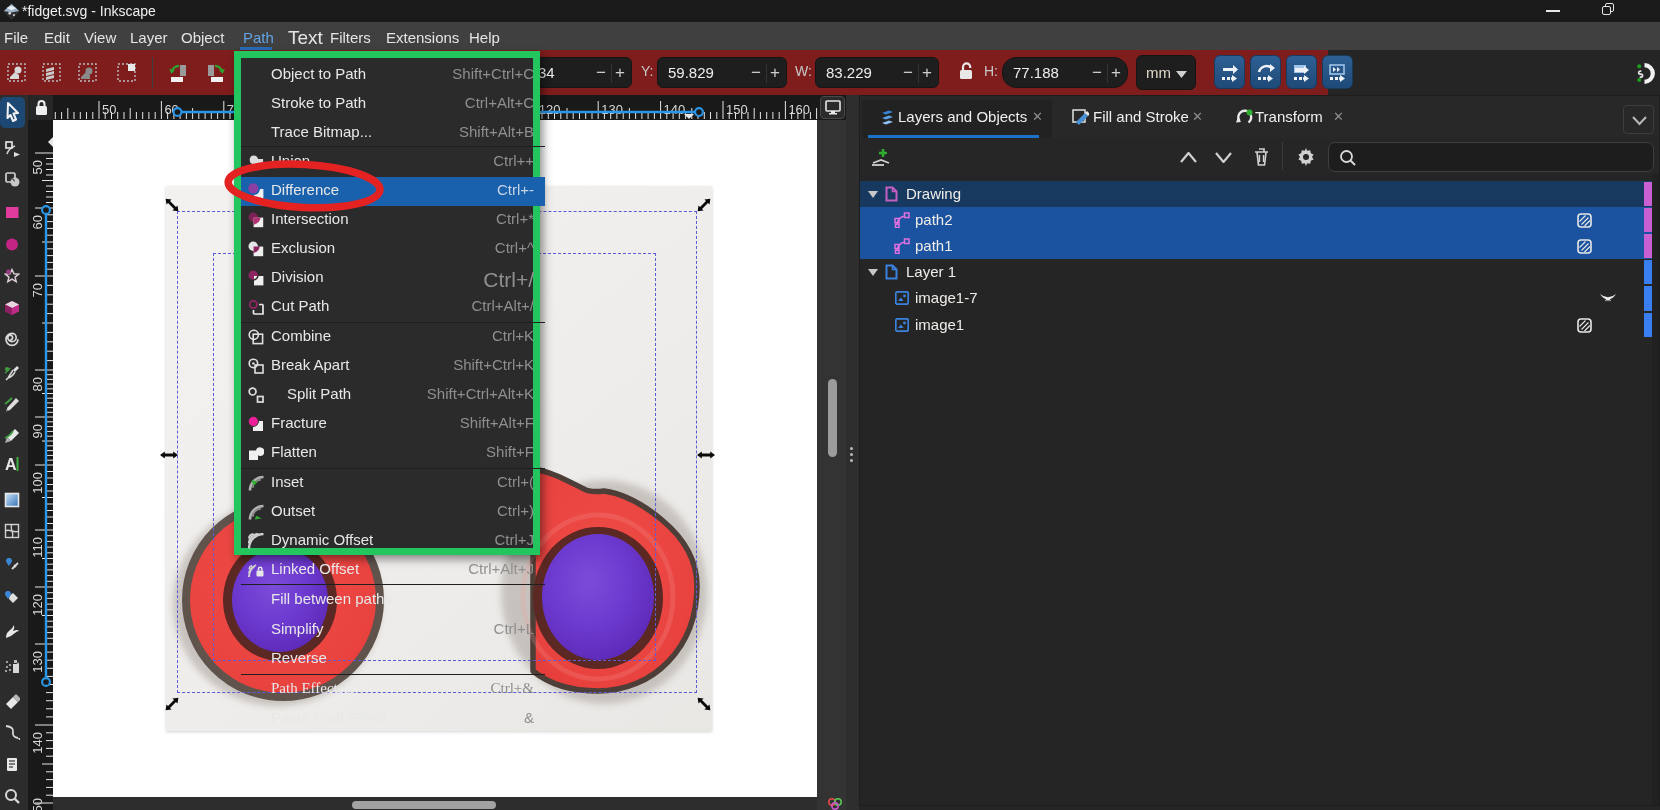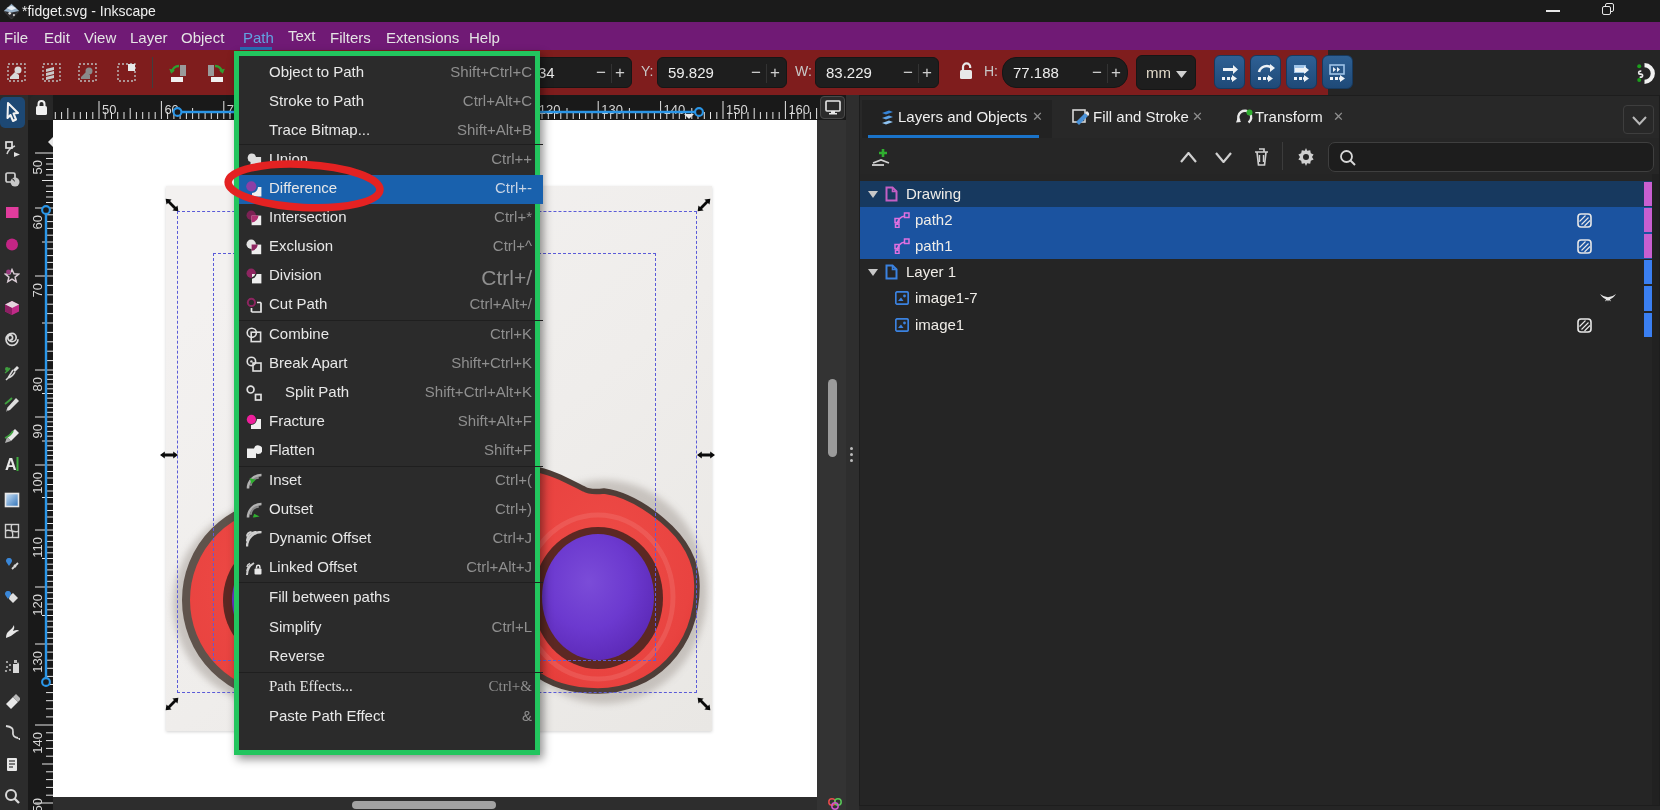--- a/index.html
+++ b/index.html
@@ -14,29 +14,29 @@
   <path d="M4 5.5 L9.5 3 L15 5.8 L9.5 8 Z" fill="#e8eef4"></path>
   <path d="M6 11.5 a1.5 1.5 0 1 0 3 0 a1.5 1.5 0 1 0 -3 0" fill="#ddd"></path>
   <path d="M11 13.5 a1.2 1.2 0 1 0 2.4 0 a1.2 1.2 0 1 0 -2.4 0" fill="#ccc"></path>
  </svg>
  <div class="abs" style="left:22px;top:2.5px;font-size:14px;color:#efefef">*fidget.svg - Inkscape</div>
  <div class="abs" style="left:1546px;top:10px;width:14px;height:2px;background:#e8e8e8"></div>
  <div class="abs" style="left:1605px;top:3px;width:9px;height:9px;border:1.5px solid #e8e8e8;border-radius:2px"></div>
  <div class="abs" style="left:1602px;top:6px;width:9px;height:9px;border:1.5px solid #e8e8e8;border-radius:2px;background:#1b1b1b"></div>
 </div>
 
-<div class="abs" style="left:0;top:22px;width:1660px;height:28px;background:#701a75">
+<div class="abs" style="left:0;top:22px;width:1660px;height:28px;background:#404040">
 <div class="abs" style="left:4px;top:6.5px;font-size:15px;color:#e4e4e4">File</div>
 <div class="abs" style="left:44px;top:6.5px;font-size:15px;color:#e4e4e4">Edit</div>
 <div class="abs" style="left:84px;top:6.5px;font-size:15px;color:#e4e4e4">View</div>
 <div class="abs" style="left:130px;top:6.5px;font-size:15px;color:#e4e4e4">Layer</div>
 <div class="abs" style="left:181px;top:6.5px;font-size:15px;color:#e4e4e4">Object</div>
 <div class="abs" style="left:243px;top:6.5px;font-size:15px;color:#62a3e2">Path</div>
 <div class="abs" style="left:240px;top:25px;width:32px;height:2.5px;background:#2a6cb5"></div>
-<div class="abs" style="left:288px;top:5px;font-size:15px;color:#e4e4e4">Text</div>
+<div class="abs" style="left:288px;top:5px;font-size:19px;color:#e4e4e4">Text</div>
 <div class="abs" style="left:330px;top:6.5px;font-size:15px;color:#e4e4e4">Filters</div>
 <div class="abs" style="left:386px;top:6.5px;font-size:15px;color:#e4e4e4">Extensions</div>
 <div class="abs" style="left:469px;top:6.5px;font-size:15px;color:#e4e4e4">Help</div>
 </div>
 <div class="abs" style="left:0;top:50px;width:1328px;height:45px;background:#7f1d1d">
 <svg class="abs" style="left:7px;top:13px" width="19" height="19" viewBox="0 0 19 19">
         <rect x="1" y="1" width="17" height="17" fill="none" stroke="#bdbdbd" stroke-width="1.4" stroke-dasharray="2 2"></rect>
         <circle cx="11" cy="7" r="3.5" fill="#d8d8d8"></circle>
         <path d="M3 14 l5-5 4 3 v4 h-9z" fill="#d8d8d8"></path>
       </svg>
@@ -508,21 +508,21 @@
         <circle cx="9.5" cy="5" r="1.4" fill="#3b82e0"></circle>
       </svg>
 <div class="abs" style="left:55px;top:220px;font-size:15px;color:#f0ede8">image1</div>
 <svg class="abs" style="left:717px;top:222px" width="15" height="15" viewBox="0 0 15 15">
 <rect x="1" y="1" width="13" height="13" rx="3" fill="none" stroke="#e8e8e8" stroke-width="1.6"></rect>
 <path d="M2.5 8.5 L8.5 2.5 M4.5 11.5 L11.5 4.5 M7.5 13 L13 7.5" stroke="#e8e8e8" stroke-width="1.1"></path>
       </svg>
 <div class="abs" style="left:784px;top:217px;width:8px;height:24px;background:#3a7ff2"></div>
 <div class="abs" style="left:792px;top:78px;width:7px;height:631px;background:#212121"></div>
 </div>
-<div class="abs" style="left:234px;top:51px;width:306px;height:704px;background:#2b2b2b;border:5px solid #22c55e;box-shadow:3px 4px 9px rgba(0,0,0,.45)">
+<div class="abs" style="left:234px;top:51px;width:306px;height:504px;background:#2b2b2b;border:7px solid #22c55e;box-shadow:3px 4px 9px rgba(0,0,0,.45)">
 <div class="abs" style="left:0;top:2.5px;width:304px;height:29px;">
 <div class="abs" style="left:30px;top:4px;font-size:15px;color:#e8e8e8">Object to Path</div>
 <div class="abs" style="right:11px;top:4px;font-size:15px;color:#8f8f8f">Shift+Ctrl+C</div>
 </div>
 <div class="abs" style="left:0;top:31.5px;width:304px;height:29px;">
 <div class="abs" style="left:30px;top:4px;font-size:15px;color:#e8e8e8">Stroke to Path</div>
 <div class="abs" style="right:11px;top:4px;font-size:15px;color:#8f8f8f">Ctrl+Alt+C</div>
 </div>
 <div class="abs" style="left:0;top:60.5px;width:304px;height:29px;">
 <div class="abs" style="left:30px;top:4px;font-size:15px;color:#e8e8e8">Trace Bitmap...</div>

